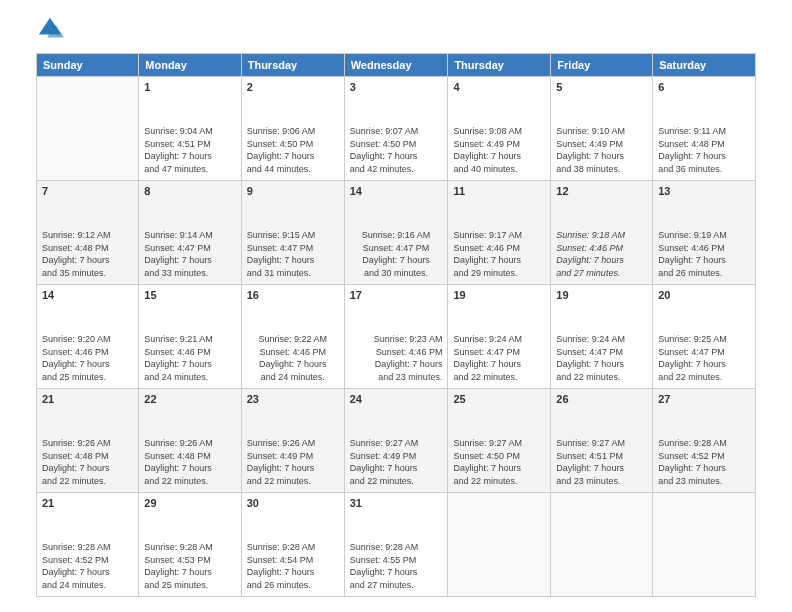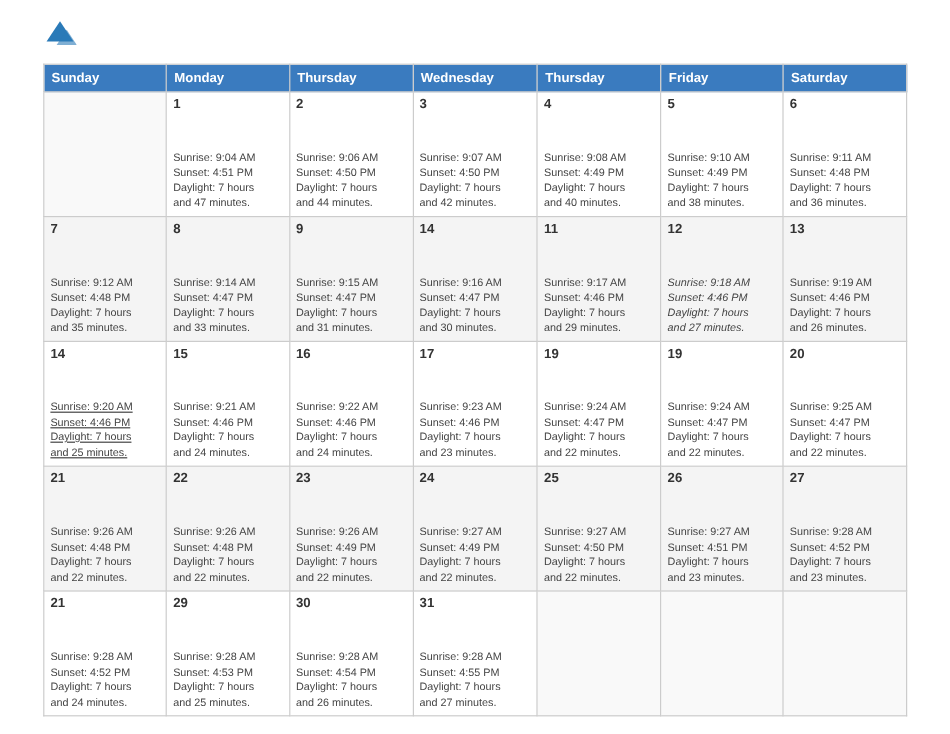--- a/index.html
+++ b/index.html
@@ -189,21 +189,21 @@
           </td>
           <td>
             <span class="day-num">9</span>
             <div class="day-info" style="white-space: pre-line;">Sunrise: 9:15 AM
 Sunset: 4:47 PM
 Daylight: 7 hours
 and 31 minutes.</div>
           </td>
           <td>
             <span class="day-num">14</span>
-            <div class="day-info" style="white-space: pre-line;">Sunrise: 9:16 AM
+            <div class="day-info" style="white-space: pre-line; text-align: center;">Sunrise: 9:16 AM
 Sunset: 4:47 PM
 Daylight: 7 hours
 and 30 minutes.</div>
           </td>
           <td>
             <span class="day-num">11</span>
             <div class="day-info" style="white-space: pre-line;">Sunrise: 9:17 AM
 Sunset: 4:46 PM
 Daylight: 7 hours
 and 29 minutes.</div>
@@ -219,42 +219,42 @@
             <span class="day-num">13</span>
             <div class="day-info" style="white-space: pre-line;">Sunrise: 9:19 AM
 Sunset: 4:46 PM
 Daylight: 7 hours
 and 26 minutes.</div>
           </td>
         </tr>
         <tr>
           <td>
             <span class="day-num">14</span>
-            <div class="day-info" style="white-space: pre-line; text-decoration: underline;">Sunrise: 9:20 AM
+            <div class="day-info" style="white-space: pre-line;">Sunrise: 9:20 AM
 Sunset: 4:46 PM
 Daylight: 7 hours
 and 25 minutes.</div>
           </td>
           <td>
             <span class="day-num">15</span>
             <div class="day-info" style="white-space: pre-line;">Sunrise: 9:21 AM
 Sunset: 4:46 PM
 Daylight: 7 hours
 and 24 minutes.</div>
           </td>
           <td>
             <span class="day-num">16</span>
-            <div class="day-info" style="white-space: pre-line;">Sunrise: 9:22 AM
+            <div class="day-info" style="white-space: pre-line; text-align: center;">Sunrise: 9:22 AM
 Sunset: 4:46 PM
 Daylight: 7 hours
 and 24 minutes.</div>
           </td>
           <td>
             <span class="day-num">17</span>
-            <div class="day-info" style="white-space: pre-line;">Sunrise: 9:23 AM
+            <div class="day-info" style="white-space: pre-line; text-align: right;">Sunrise: 9:23 AM
 Sunset: 4:46 PM
 Daylight: 7 hours
 and 23 minutes.</div>
           </td>
           <td>
             <span class="day-num">19</span>
             <div class="day-info" style="white-space: pre-line;">Sunrise: 9:24 AM
 Sunset: 4:47 PM
 Daylight: 7 hours
 and 22 minutes.</div>

